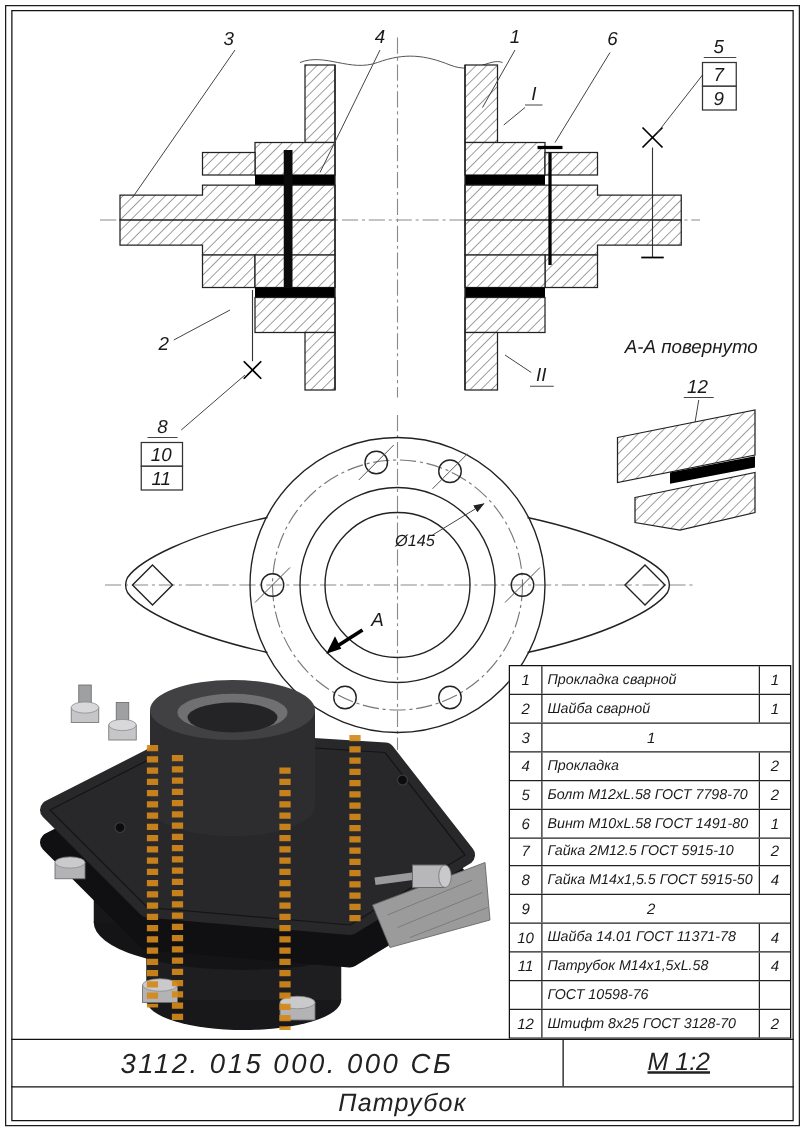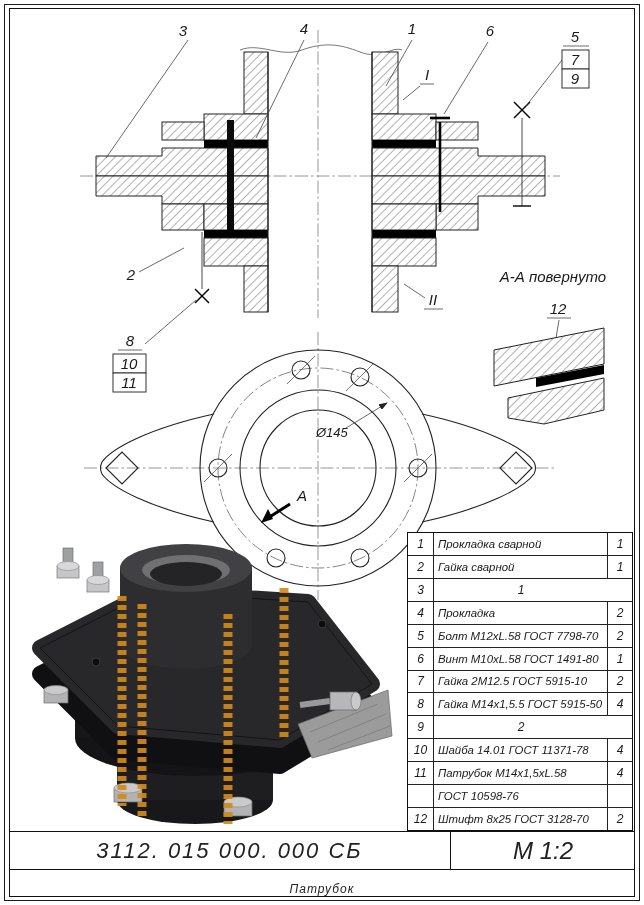--- a/index.html
+++ b/index.html
@@ -29,22 +29,22 @@
   .pt-name{padding:0 4px;display:flex;align-items:center;font-size:11.4px;border-right:1px solid #222;
     white-space:nowrap;overflow:hidden;}
   .pt-qty{display:flex;align-items:center;justify-content:center;font-size:12px;}
 
   
   .title-block{position:absolute;left:9px;right:9px;bottom:8px;height:66px;background:#fff;
     border-top:1.8px solid #111;box-sizing:border-box;font-style:italic;color:#222;margin-top:28px;}
   .tb-row1{height:38px;display:flex;border-bottom:1.6px solid #111;box-sizing:border-box;}
   .tb-doc{width:441px;border-right:1.6px solid #111;display:flex;align-items:center;justify-content:center;
     font-size:22px;letter-spacing:2px;}
-  .tb-scale{flex:1;display:flex;align-items:center;justify-content:center;font-size:24px;}
-  .tb-row2{height:26px;display:flex;align-items:flex-end;justify-content:center;font-size:12px;letter-spacing:1px;}
+  .tb-scale{flex:1;display:flex;align-items:center;justify-content:center;font-size:20px;text-decoration:underline;}
+  .tb-row2{height:26px;display:flex;align-items:center;justify-content:center;font-size:20px;letter-spacing:1px;}
 </style>
 </head>
 <body>
 
 <div class="page">
   <div class="outer-border"></div>
 
   <svg class="canvas" viewBox="0 0 644 905" xmlns="http://www.w3.org/2000/svg">
     <defs>
       <pattern id="hatch" patternUnits="userSpaceOnUse" width="6" height="6" patternTransform="rotate(45)">
@@ -271,21 +271,21 @@
   </svg>
 
   <div class="parts-table">
     <div class="pt-row">
         <div class="pt-num">1</div>
         <div class="pt-name">Прокладка  сварной</div>
         <div class="pt-qty">1</div>
       </div>
     <div class="pt-row">
         <div class="pt-num">2</div>
-        <div class="pt-name">Гайка  сварной</div>
+        <div class="pt-name">Шайба  сварной</div>
         <div class="pt-qty">1</div>
       </div>
     <div class="pt-row">
         <div class="pt-num">3</div>
         <div class="pt-qty">1</div>
       </div>
     <div class="pt-row">
         <div class="pt-num">4</div>
         <div class="pt-name">Прокладка</div>
         <div class="pt-qty">2</div>

